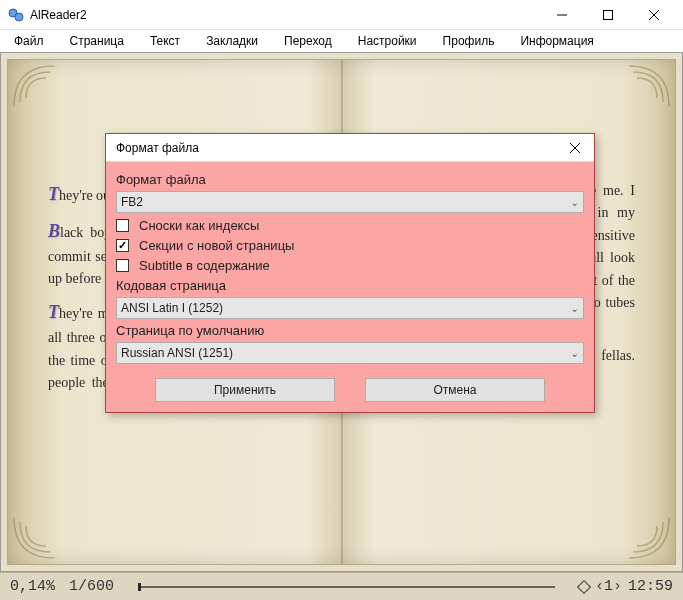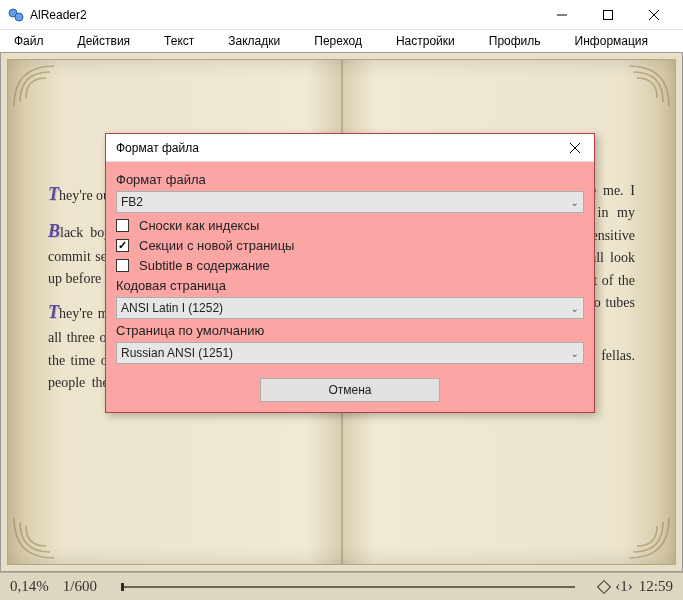--- a/index.html
+++ b/index.html
@@ -5,21 +5,21 @@
 * { box-sizing: border-box; margin: 0; padding: 0; }
 body { font-family: 'Segoe UI', Tahoma, sans-serif; font-size: 12px; background: #fff; width: 683px; height: 600px; overflow: hidden; position: relative; }
 
 
 .titlebar { height: 30px; background: #fff; display: flex; align-items: center; padding: 0 6px 0 8px; border-bottom: 1px solid #e0e0e0; }
 .titlebar-icon { width: 16px; height: 16px; margin-right: 6px; }
 .titlebar-text { flex: 1; font-size: 12px; color: #000; }
 .win-btn { width: 46px; height: 30px; display: flex; align-items: center; justify-content: center; cursor: pointer; }
 
 
-.menubar { height: 22px; background: #fff; display: flex; align-items: center; padding: 0 6px; gap: 18px; font-size: 12px; }
+.menubar { height: 22px; background: #fff; display: flex; align-items: center; padding: 0 6px; gap: 10px; font-size: 12px; }
 .menuitem { padding: 2px 8px; cursor: pointer; }
 
 
 .book-area { position: absolute; top: 52px; left: 0; right: 0; bottom: 28px; background: #e8dfc8; border: 1px solid #999; overflow: hidden; }
 .book-bg { position: absolute; inset: 6px; background: linear-gradient(90deg, #d2c5a0 0%, #ece4cc 8%, #f0e9d4 45%, #d8cdaf 50%, #f0e9d4 55%, #ece4cc 92%, #d2c5a0 100%); border: 1px solid #b5a77f; box-shadow: inset 0 0 20px rgba(0,0,0,0.15); }
 .book-bg::before { content:''; position:absolute; left:50%; top:0; bottom:0; width:2px; background: rgba(0,0,0,0.15); transform: translateX(-50%); }
 .corner { position: absolute; width: 44px; height: 44px; }
 .corner svg { width: 100%; height: 100%; opacity: 0.5; }
 .corner.tl { top: 4px; left: 4px; }
 .corner.tr { top: 4px; right: 4px; }
@@ -42,21 +42,21 @@
 .section-label { margin: 4px 0 4px 0; }
 .select { width: 100%; height: 22px; background: #e6e6e6; border: 1px solid #adadad; padding: 0 4px; font-size: 12px; display: flex; align-items: center; justify-content: space-between; cursor: pointer; }
 .select-arrow { font-size: 10px; color: #555; }
 .chk-row { display: flex; align-items: center; gap: 10px; margin: 5px 0; font-size: 13px; }
 .chk { width: 13px; height: 13px; border: 1px solid #333; background: #fff; display: flex; align-items: center; justify-content: center; font-size: 11px; line-height: 1; cursor: pointer; }
 .chk.checked::after { content: '✓'; color: #000; font-weight: bold; }
 .dialog-buttons { display: flex; justify-content: center; gap: 30px; margin-top: 14px; }
 .dbtn { width: 180px; height: 24px; background: #e1e1e1; border: 1px solid #adadad; font-size: 12px; cursor: pointer; display: flex; align-items: center; justify-content: center; }
 
 
-.statusbar { position: absolute; left: 0; right: 0; bottom: 0; height: 28px; background: #ddd7c1; border-top: 1px solid #b5ad93; display: flex; align-items: center; padding: 0 10px; gap: 14px; font-family: Liberation Serif, serif; font-size: 15px; color: #333; }
+.statusbar { position: absolute; left: 0; right: 0; bottom: 0; height: 28px; background: #ddd7c1; border-top: 1px solid #b5ad93; display: flex; align-items: center; padding: 0 10px; gap: 14px; font-family: Liberation Mono, monospace; font-size: 15px; color: #333; }
 .status-slider { flex: 1; height: 2px; background: #6a6552; position: relative; margin: 0 10px; }
 .status-slider::before { content:''; position:absolute; left:0; top:-3px; width:3px; height:8px; background:#2a2a2a; }
 .status-right { display: flex; align-items: center; gap: 6px; }
 .diamond { width: 10px; height: 10px; transform: rotate(45deg); border: 1px solid #333; background: #ddd7c1; }
 </style>
 </head>
 <body>
 
 <div class="titlebar">
   <span class="titlebar-icon">
@@ -79,21 +79,21 @@
   <div class="win-btn close">
       <svg width="10" height="10">
         <line x1="0" y1="0" x2="10" y2="10" stroke="#000"></line>
         <line x1="10" y1="0" x2="0" y2="10" stroke="#000"></line>
       </svg>
     </div>
 </div>
 
 <div class="menubar">
   <span class="menuitem">Файл</span>
-  <span class="menuitem">Действия</span>
+  <span class="menuitem">Страница</span>
   <span class="menuitem">Текст</span>
   <span class="menuitem">Закладки</span>
   <span class="menuitem">Переход</span>
   <span class="menuitem">Настройки</span>
   <span class="menuitem">Профиль</span>
   <span class="menuitem">Информация</span>
 </div>
 
 <div class="book-area">
   <div class="book-bg">
@@ -152,20 +152,21 @@
     <div class="select">
       <span>ANSI Latin I (1252)</span>
       <span class="select-arrow">⌄</span>
     </div>
     <div class="section-label">Страница по умолчанию</div>
     <div class="select">
       <span>Russian ANSI (1251)</span>
       <span class="select-arrow">⌄</span>
     </div>
     <div class="dialog-buttons">
+      <div class="dbtn">Применить</div>
       <div class="dbtn">Отмена</div>
     </div>
   </div>
 </div>
 
 <div class="statusbar">
   <span>0,14%</span>
   <span>1/600</span>
   <div class="status-slider"></div>
   <div class="status-right">

